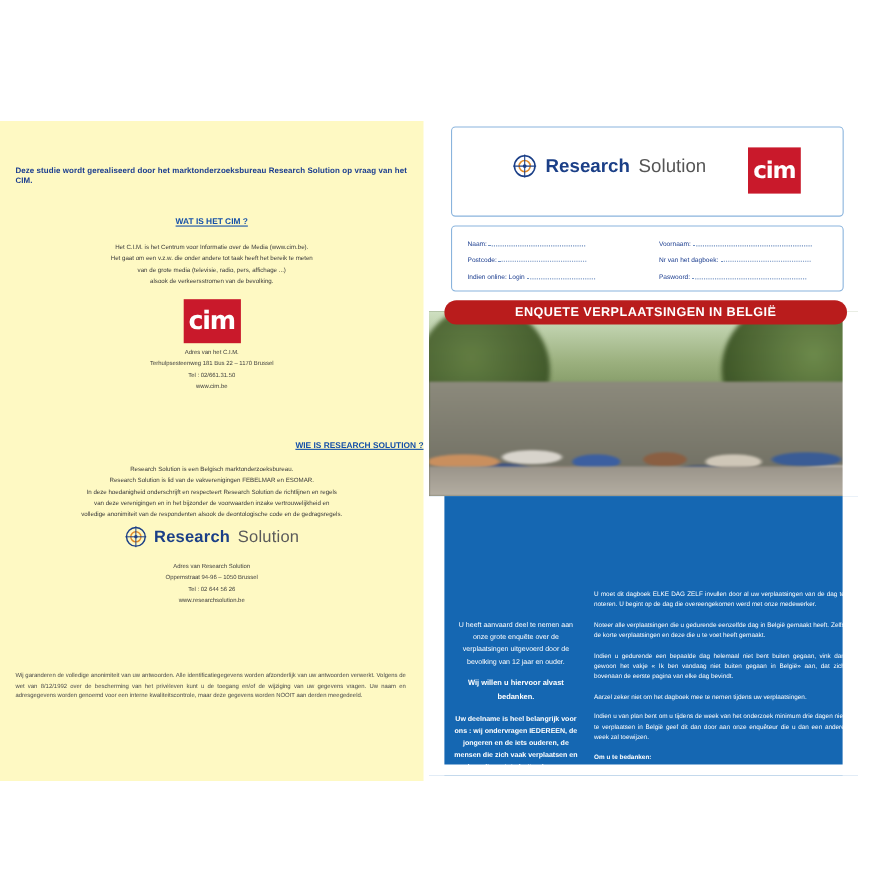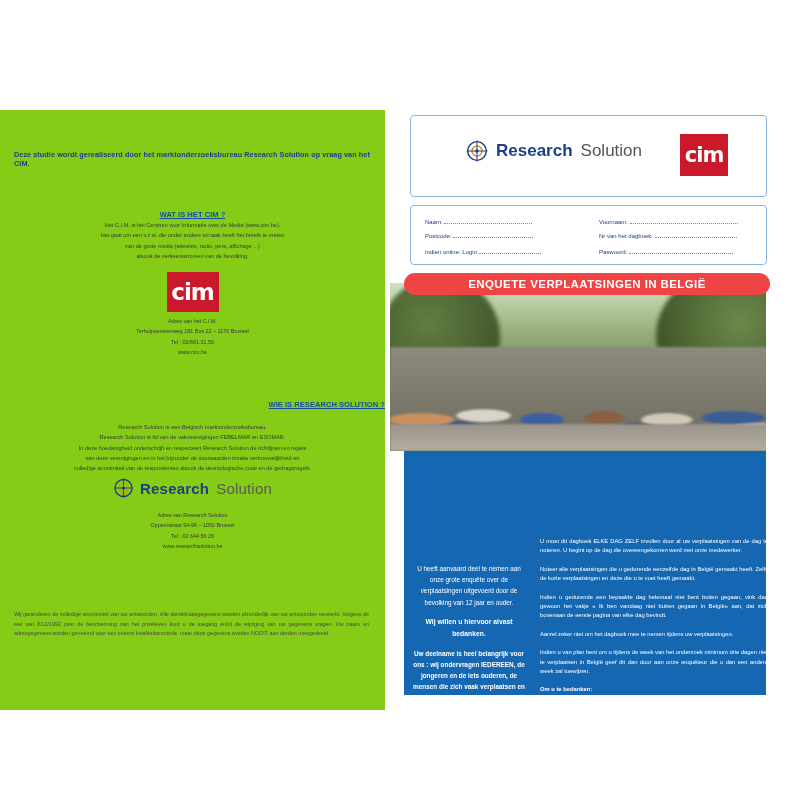--- a/index.html
+++ b/index.html
@@ -15,21 +15,21 @@
     overflow: hidden;
   }
 
   
   .left-panel {
     position: absolute;
     left: 0px;
     top: 110px;
     width: 385px;
     height: 600px;
-    background: #84cc16;
+    background: #fef9c3;
   }
 
   .intro-line {
     position: absolute;
     left: 14px;
     top: 40px;
     width: 360px;
     font-size: 7.2px;
     font-weight: bold;
     color: #1b3d8f;
@@ -189,21 +189,21 @@
     height: 7px;
   }
 
   
   .banner {
     position: absolute;
     left: 14px;
     top: 168px;
     width: 366px;
     height: 22px;
-    background: #ef4444;
+    background: #b91c1c;
     border-radius: 11px;
     color: #ffffff;
     font-size: 11.5px;
     font-weight: bold;
     display: flex;
     align-items: center;
     justify-content: center;
     letter-spacing: 0.4px;
     z-index: 5;
   }
@@ -335,21 +335,21 @@
     background: #ffffff;
   }
 </style>
 </head>
 <body>
 
 <div class="left-panel">
 
   <div class="intro-line">Deze studie wordt gerealiseerd door het marktonderzoeksbureau Research Solution op vraag van het CIM.</div>
 
-  <div class="sec-title" style="top:100px;">WAT IS HET CIM ?</div>
+  <div class="sec-title" style="top:87px;">WAT IS HET CIM ?</div>
 
   <div class="body-text" style="left:60px; top:110px; width:265px; white-space:pre-line;">Het C.I.M. is het Centrum voor Informatie over de Media (www.cim.be).
 Het gaat om een v.z.w. die onder andere tot taak heeft het bereik te meten
 van de grote media (televisie, radio, pers, affichage ...)
 alsook de verkeersstromen van de bevolking.</div>
 
   <div class="cim-logo-box" style="top:162px;">
     <span>cim</span>
   </div>
 

